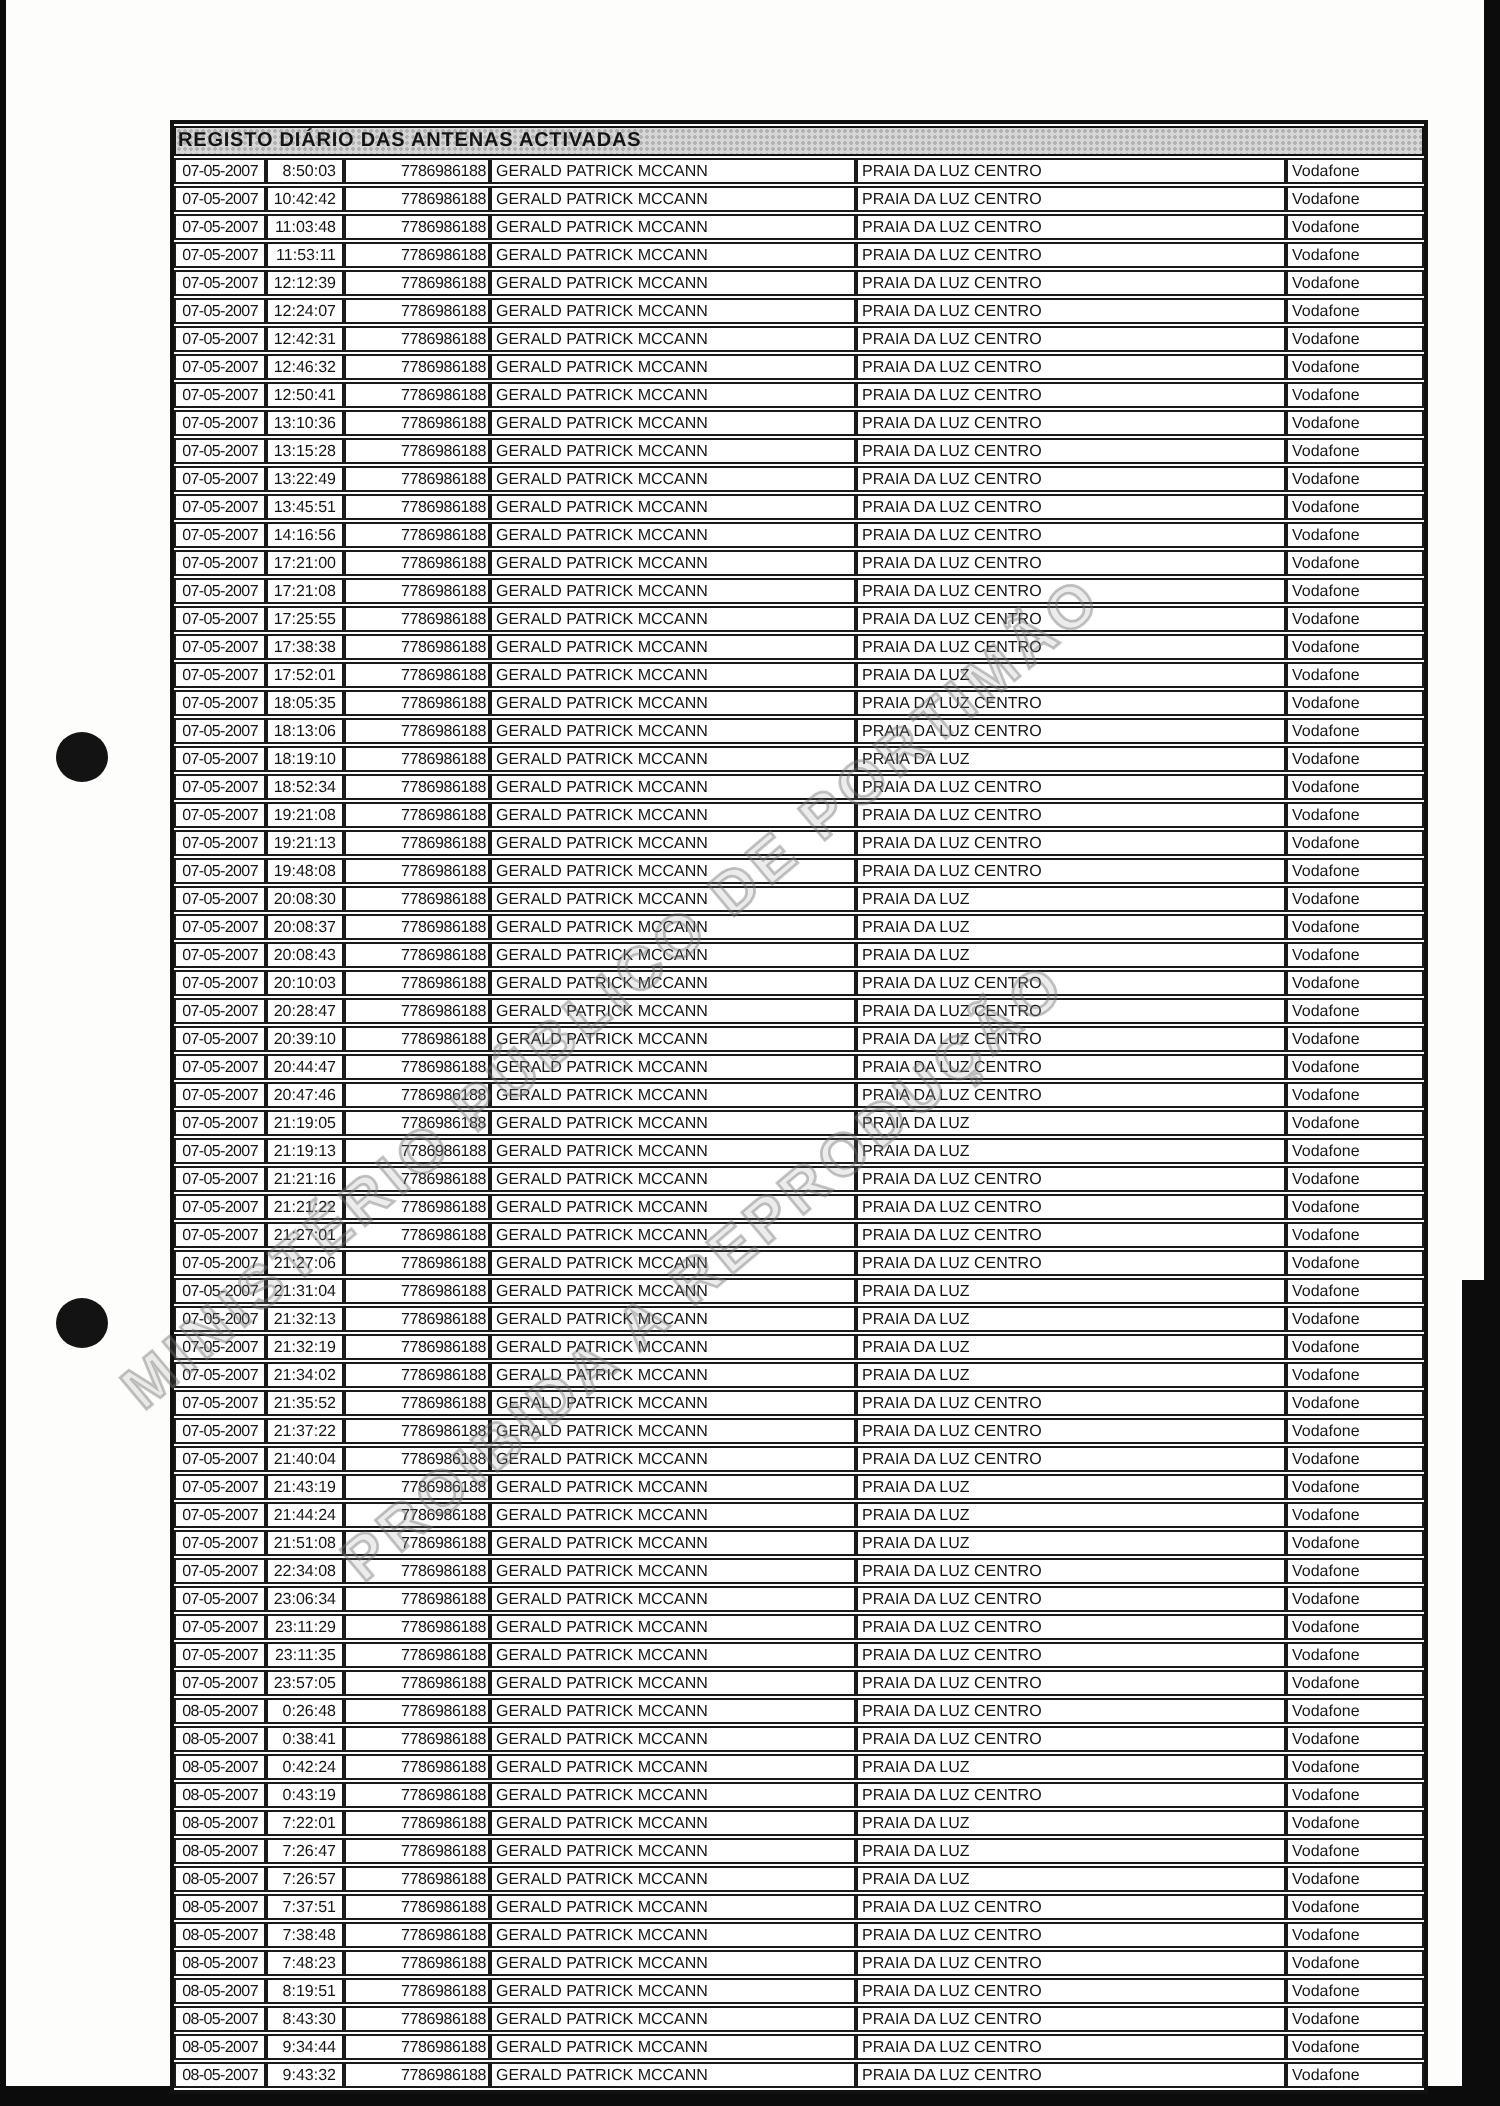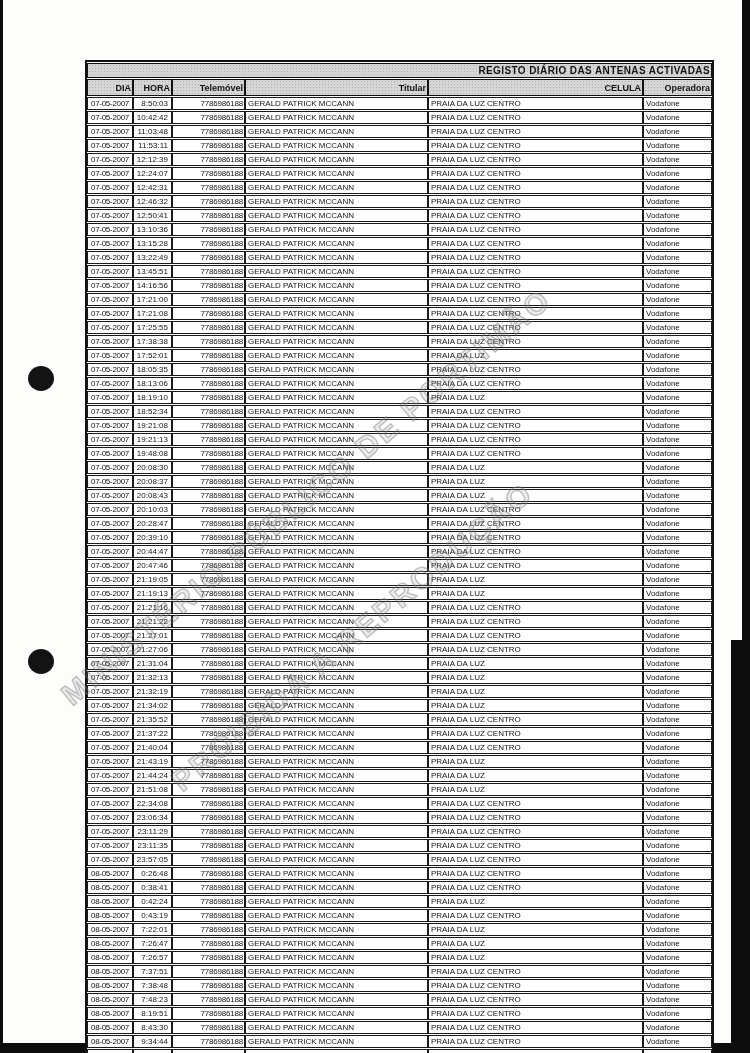--- a/index.html
+++ b/index.html
@@ -38,21 +38,21 @@
     position:absolute;left:85px;top:60px;width:629px;z-index:2;
     border-collapse:separate;border-spacing:0 1px;table-layout:fixed;
     border:2px solid #111;background:#fff;
   }
   th,td{box-sizing:border-box;overflow:hidden;white-space:nowrap;}
   th{
     border:1px solid #111;
     background-color:#d6d6d6;
     background-image:radial-gradient(rgba(110,110,110,0.35) 0.8px, transparent 0.9px);
     background-size:3px 3px;
-    font-weight:bold;text-align:right;vertical-align:middle;
+    font-weight:bold;text-align:left;vertical-align:middle;
   }
   th.title-cell{height:14px;font-size:10px;letter-spacing:0.4px;}
   tr.hdr th{height:17px;font-size:9px;}
   td{
     border:1px solid #1a1a1a;height:12.2px;font-size:8px;line-height:11px;
     vertical-align:middle;padding:0 2px;background:#fff;
   }
   td.c0{text-align:right;letter-spacing:-0.3px;padding-right:3px;}
   td.c1{text-align:right;padding-right:3px;}
   td.c2{text-align:right;padding-right:1px;letter-spacing:-0.2px;}
@@ -77,28 +77,20 @@
         <col style="width:39px">
         <col style="width:73px">
       <col style="width:183px">
         <col style="width:215px">
         <col style="width:69px">
     </colgroup>
     <thead>
       <tr>
         <th colspan="6" class="title-cell">REGISTO DIÁRIO DAS ANTENAS ACTIVADAS</th>
       </tr>
-      <tr class="hdr" id="header-row">
-          <th class="c0">DIA</th>
-          <th class="c1">HORA</th>
-          <th class="c2">Telemóvel</th>
-          <th class="c3">Titular</th>
-          <th class="c4">CELULA</th>
-          <th class="c5">Operadora</th>
-        </tr>
     </thead>
     <tbody id="rows-body">
         <tr>
           <td class="c0">07-05-2007</td>
           <td class="c1">8:50:03</td>
           <td class="c2">7786986188</td>
           <td class="c3">GERALD PATRICK MCCANN</td>
           <td class="c4">PRAIA DA LUZ CENTRO</td>
           <td class="c5">Vodafone</td>
         </tr>

